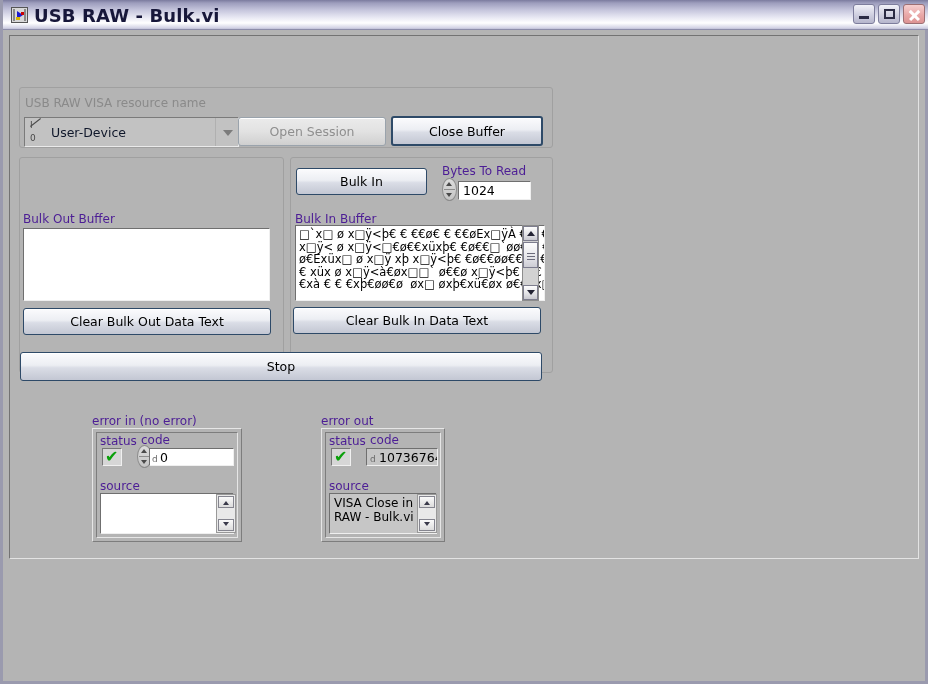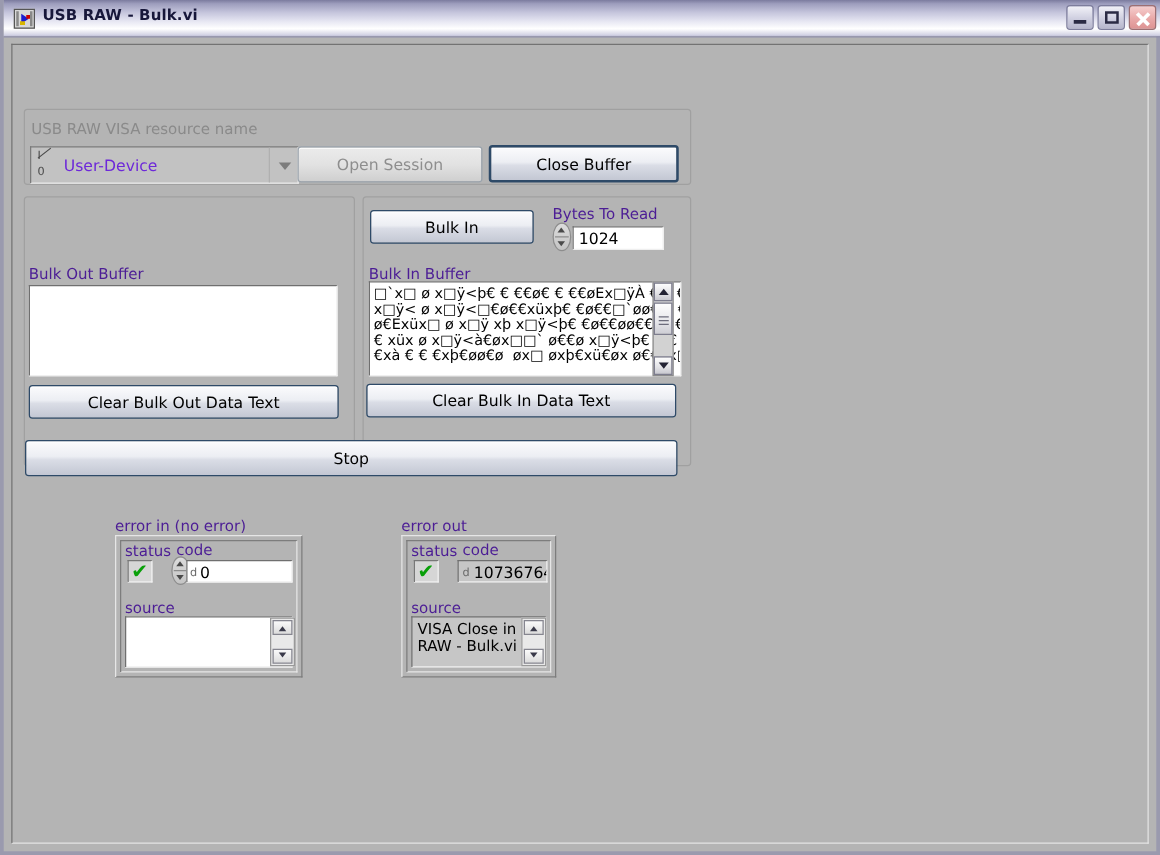--- a/index.html
+++ b/index.html
@@ -31,41 +31,41 @@
   .title-icon .bar{position:absolute;left:1px;top:1px;width:2px;height:12px;background:#888;}
   .title-icon .bar2{position:absolute;right:1px;top:1px;width:2px;height:12px;background:#888;}
   .title-icon .tri{
     position:absolute;left:5px;top:3px;width:0;height:0;
     border-left:6px solid #1b1bd0;border-top:4px solid transparent;border-bottom:4px solid transparent;
   }
   .title-icon .dot{position:absolute;left:4px;top:9px;width:4px;height:3px;background:#d8b500;}
   .title-icon .dot2{position:absolute;right:3px;top:4px;width:3px;height:3px;background:#c00;}
   .title-text{
     position:absolute;left:31px;top:5px;
-    font-size:12px;font-weight:bold;color:#17173a;
+    font-size:18px;font-weight:bold;color:#17173a;
     letter-spacing:0.1px;white-space:nowrap;
   }
   .winbtns{position:absolute;right:6px;top:4px;display:flex;gap:3px;}
   .winbtn{
     width:22px;height:20px;
     border:1px solid #7d7d9c;border-radius:3px;
     background:linear-gradient(to bottom,#f2f2f8,#cfcfe0 55%,#b6b6cc);
     position:relative;box-sizing:border-box;
   }
   .winbtn.close{
     background:linear-gradient(to bottom,#f6cfcf,#e9a8a8 55%,#dd9393);
     border-color:#9c6f73;
   }
   .winbtn .min{position:absolute;left:5px;bottom:4px;width:10px;height:3px;background:#2b2b44;}
   .winbtn .max{position:absolute;left:5px;top:4px;width:11px;height:10px;border:2px solid #2b2b44;box-sizing:border-box;}
   .winbtn .x1,.winbtn .x2{position:absolute;left:4px;top:9px;width:13px;height:2.5px;background:#ffffff;}
   .winbtn .x1{transform:rotate(45deg);} .winbtn .x2{transform:rotate(-45deg);}
   
   .panel{
-    position:absolute;left:6px;top:35px;width:910px;height:640px;
+    position:absolute;left:6px;top:35px;width:910px;height:524px;
     background:#b4b4b4;
     border-top:1px solid #737373;
     border-left:1px solid #737373;
     border-right:1px solid #e3e3e3;
     border-bottom:1px solid #e3e3e3;
     box-sizing:border-box;
     padding-left:37px;
   }
   
   .frame{
@@ -105,21 +105,21 @@
   }
   .combo .io{
     width:20px;height:100%;
     display:flex;align-items:center;justify-content:center;
     font-size:11px;color:#4a4a4a;position:relative;flex:none;
   }
   .combo .io .i{position:absolute;left:5px;top:3px;font-size:9px;line-height:9px;}
   .combo .io .o{position:absolute;left:5px;bottom:3px;font-size:9px;line-height:9px;}
   .combo .io .sl{position:absolute;left:4px;top:4px;width:13px;height:1px;background:#4a4a4a;transform:rotate(-38deg);}
   .combo .ctext{
-    flex:1;font-size:12.5px;color:#6d28d9;padding-left:6px;
+    flex:1;font-size:12.5px;color:#0f172a;padding-left:6px;
     white-space:nowrap;overflow:hidden;
   }
   .combo .arrow{
     width:22px;height:100%;flex:none;position:relative;
     border-left:1px solid #b0b0b0;
   }
   .combo .arrow:after{
     content:"";position:absolute;left:7px;top:50%;margin-top:-2px;
     border-left:5px solid transparent;border-right:5px solid transparent;
     border-top:6px solid #7c7c7c;

